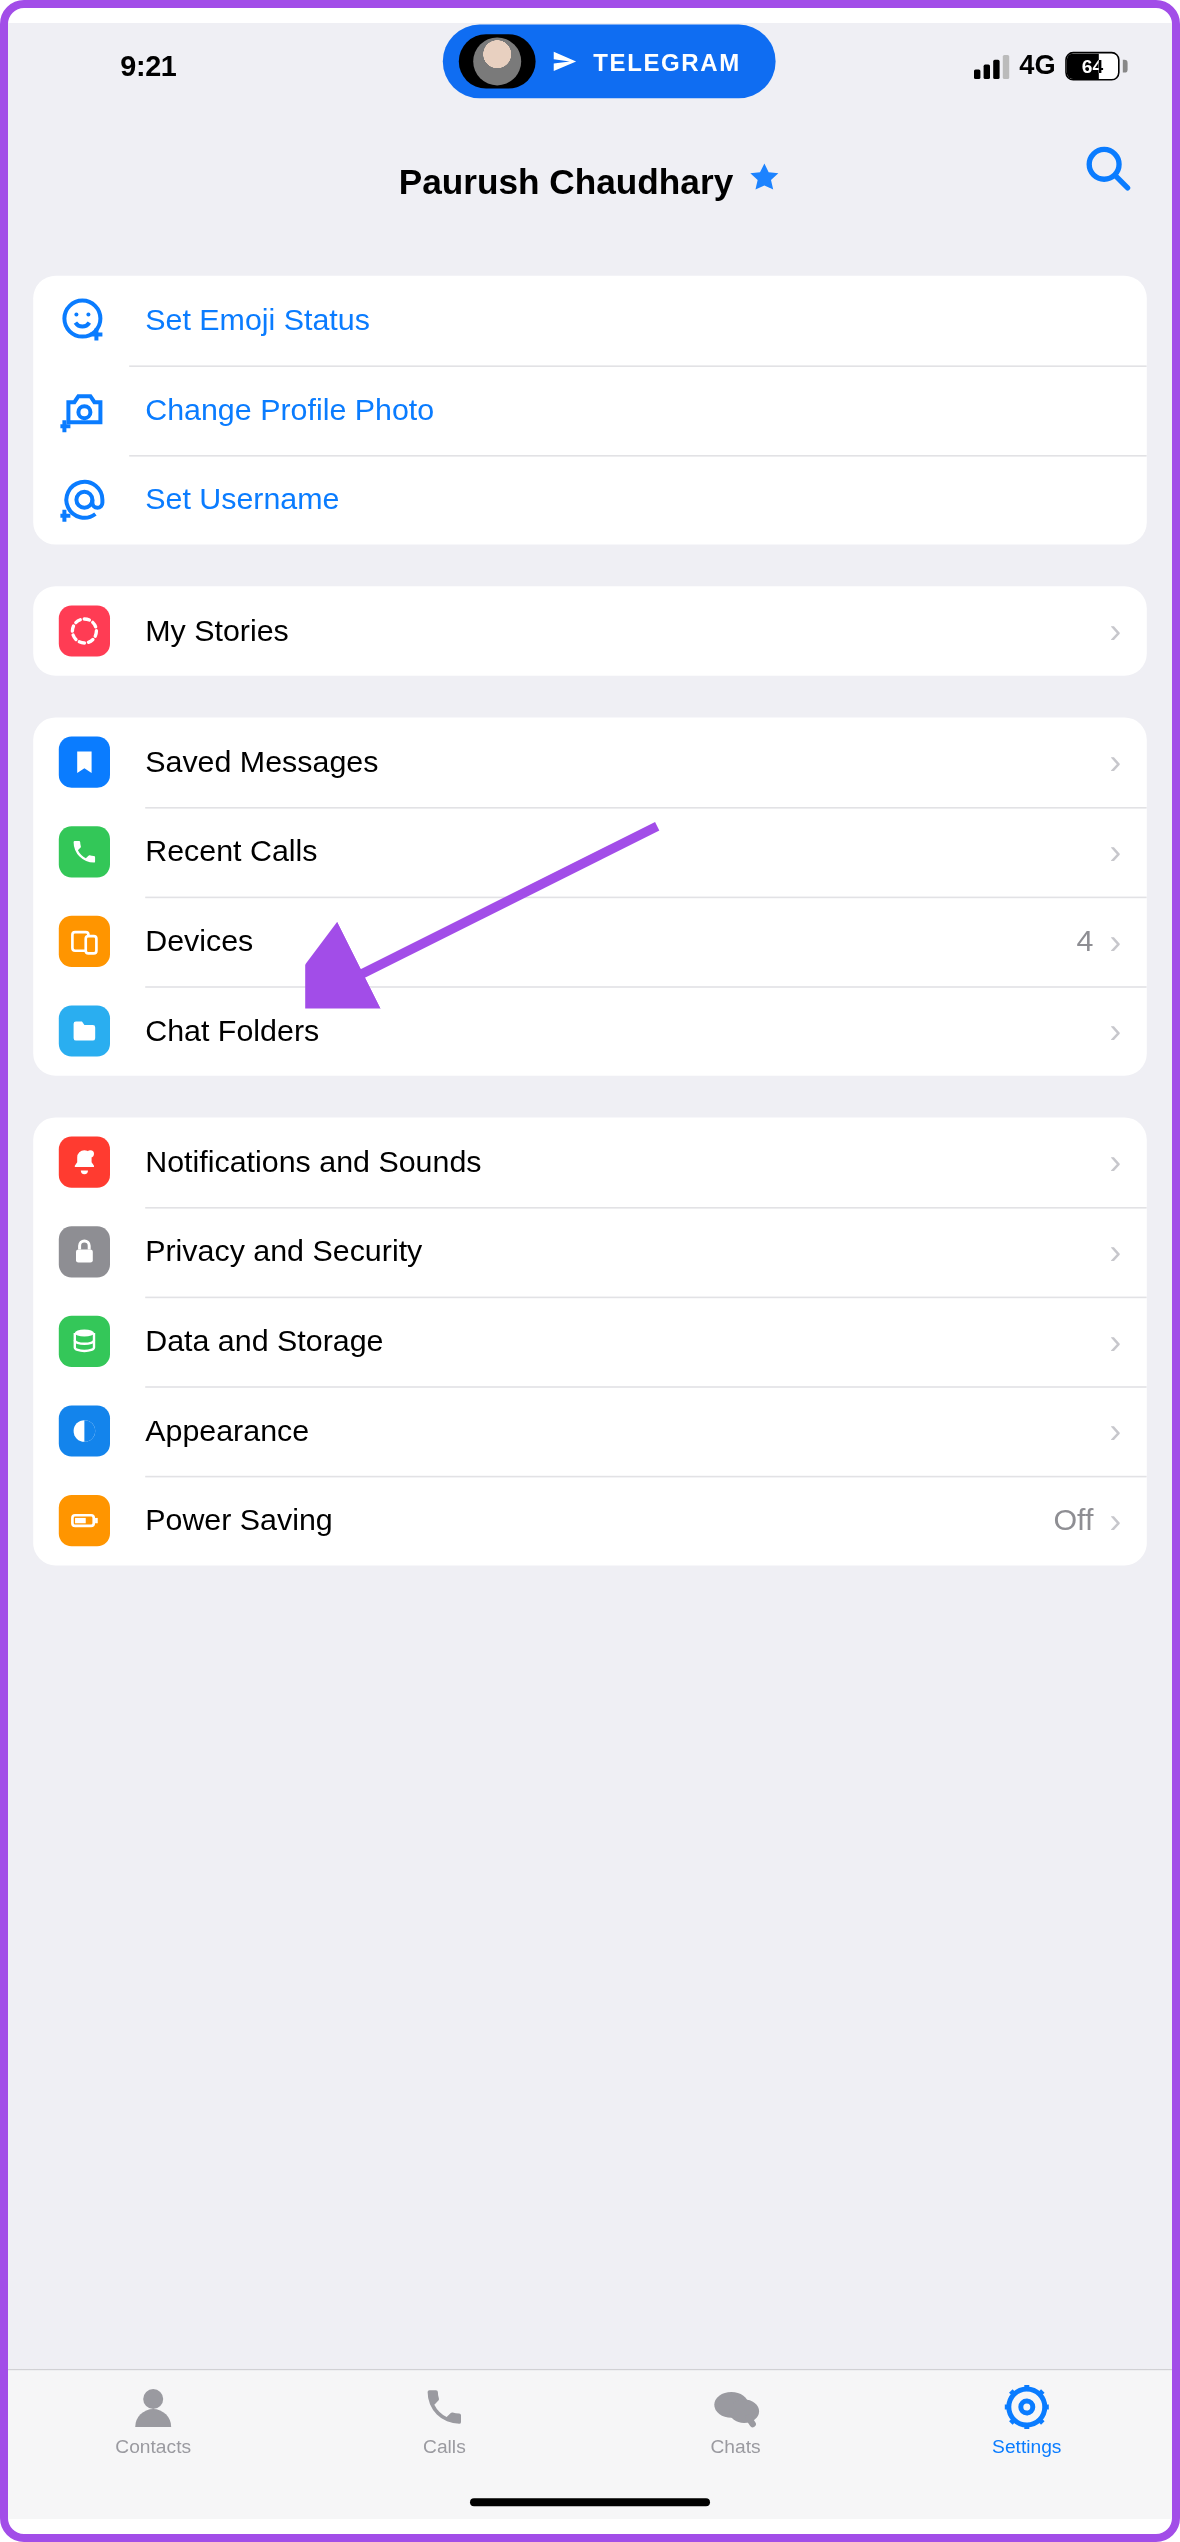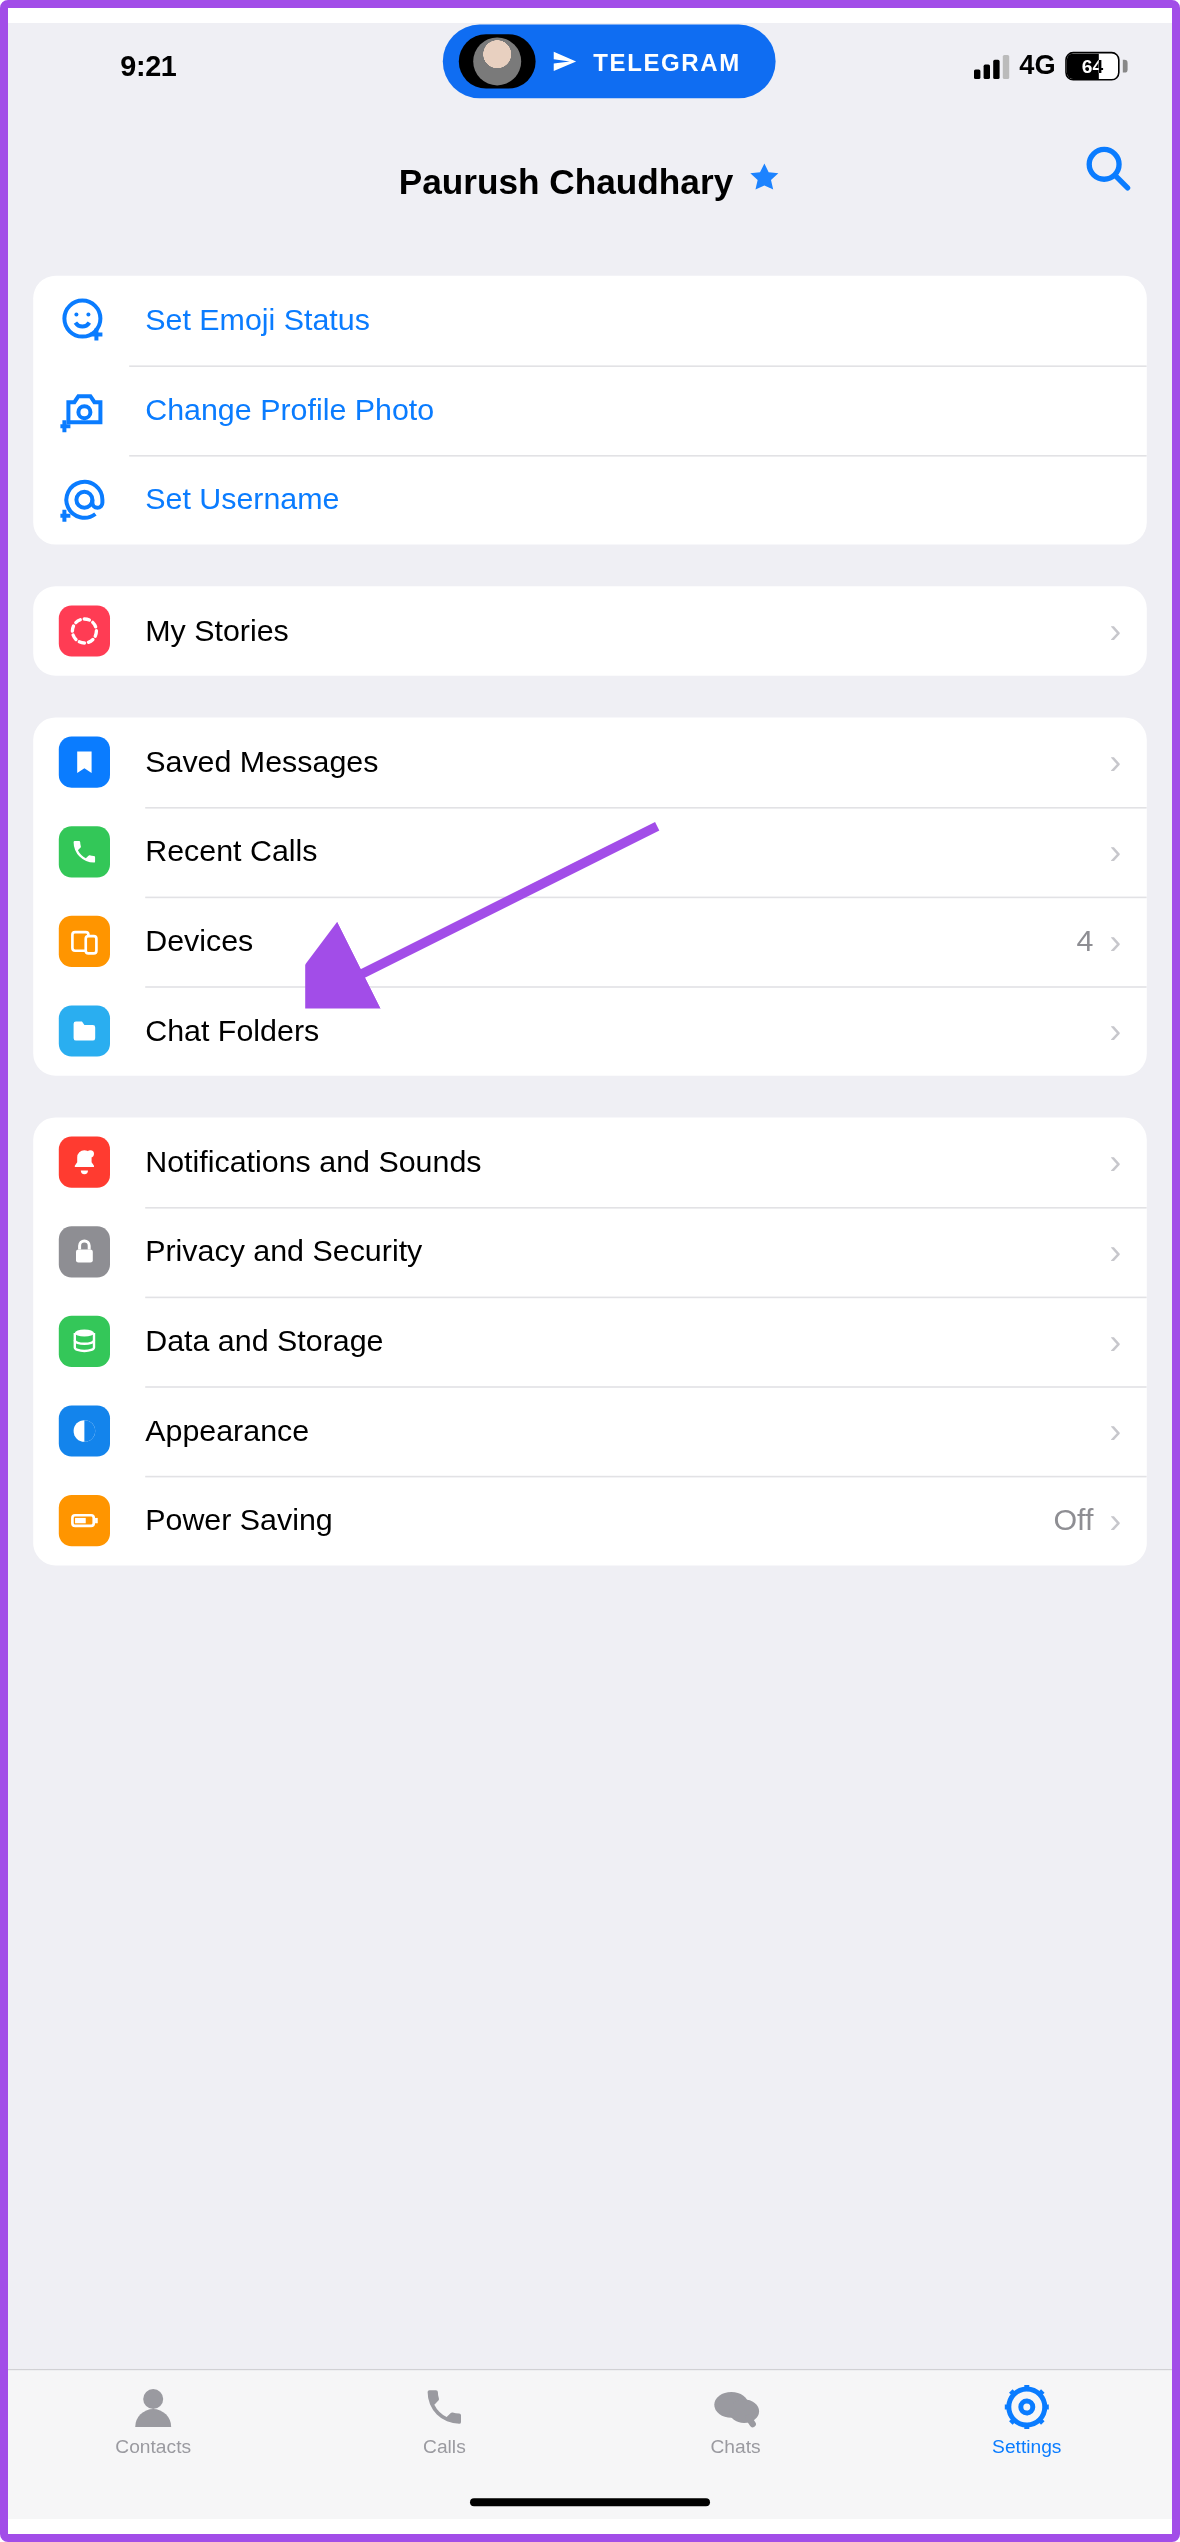--- a/index.html
+++ b/index.html
@@ -7,21 +7,21 @@
     font-family: -apple-system, BlinkMacSystemFont, "Segoe UI", Helvetica, Arial, sans-serif;
     background: #fff;
     width: 1180px;
     height: 2542px;
     position: relative;
   }
   .outer-frame {
     position: absolute;
     inset: 0;
     border: 8px solid #a24de8;
-    border-radius: 8px;
+    border-radius: 24px;
     overflow: hidden;
     text-decoration: underline;
   }
   .phone-canvas {
     position: absolute;
     left: 50%;
     top: 50%;
     width: 728px;
     height: 1560px;
     transform: translate(-50%, -50%) scale(1.60);

